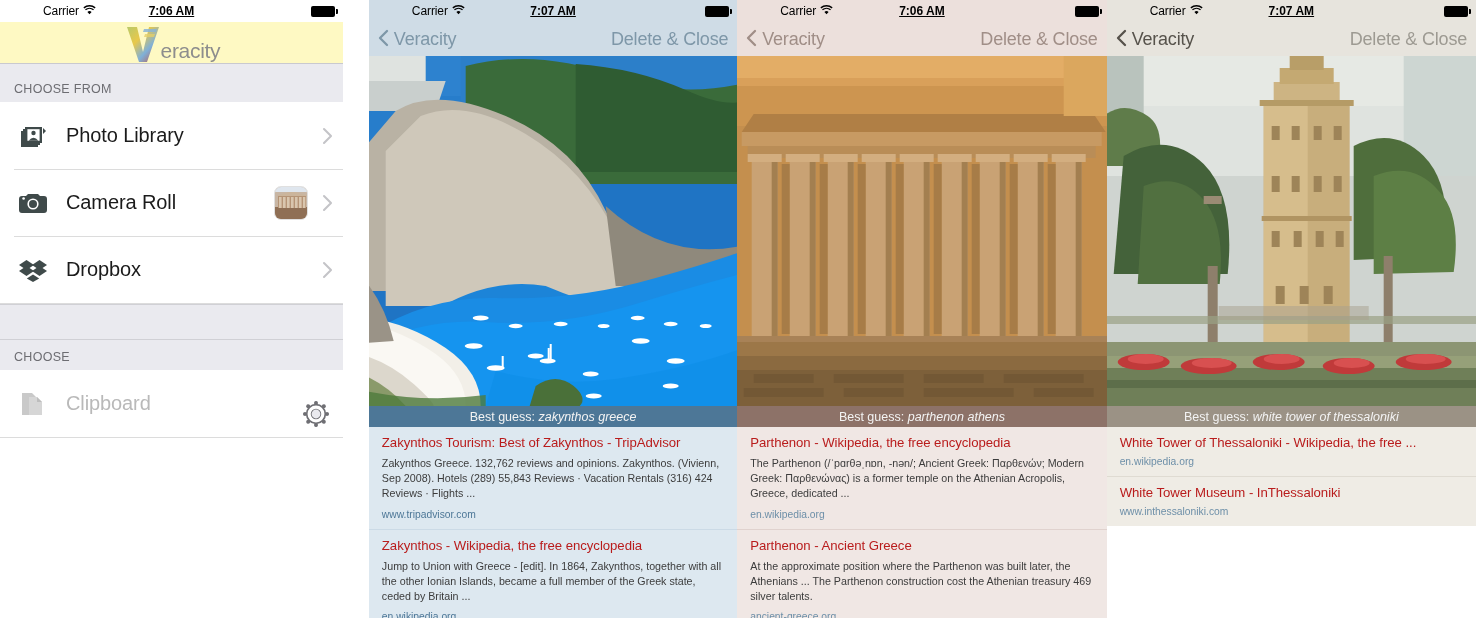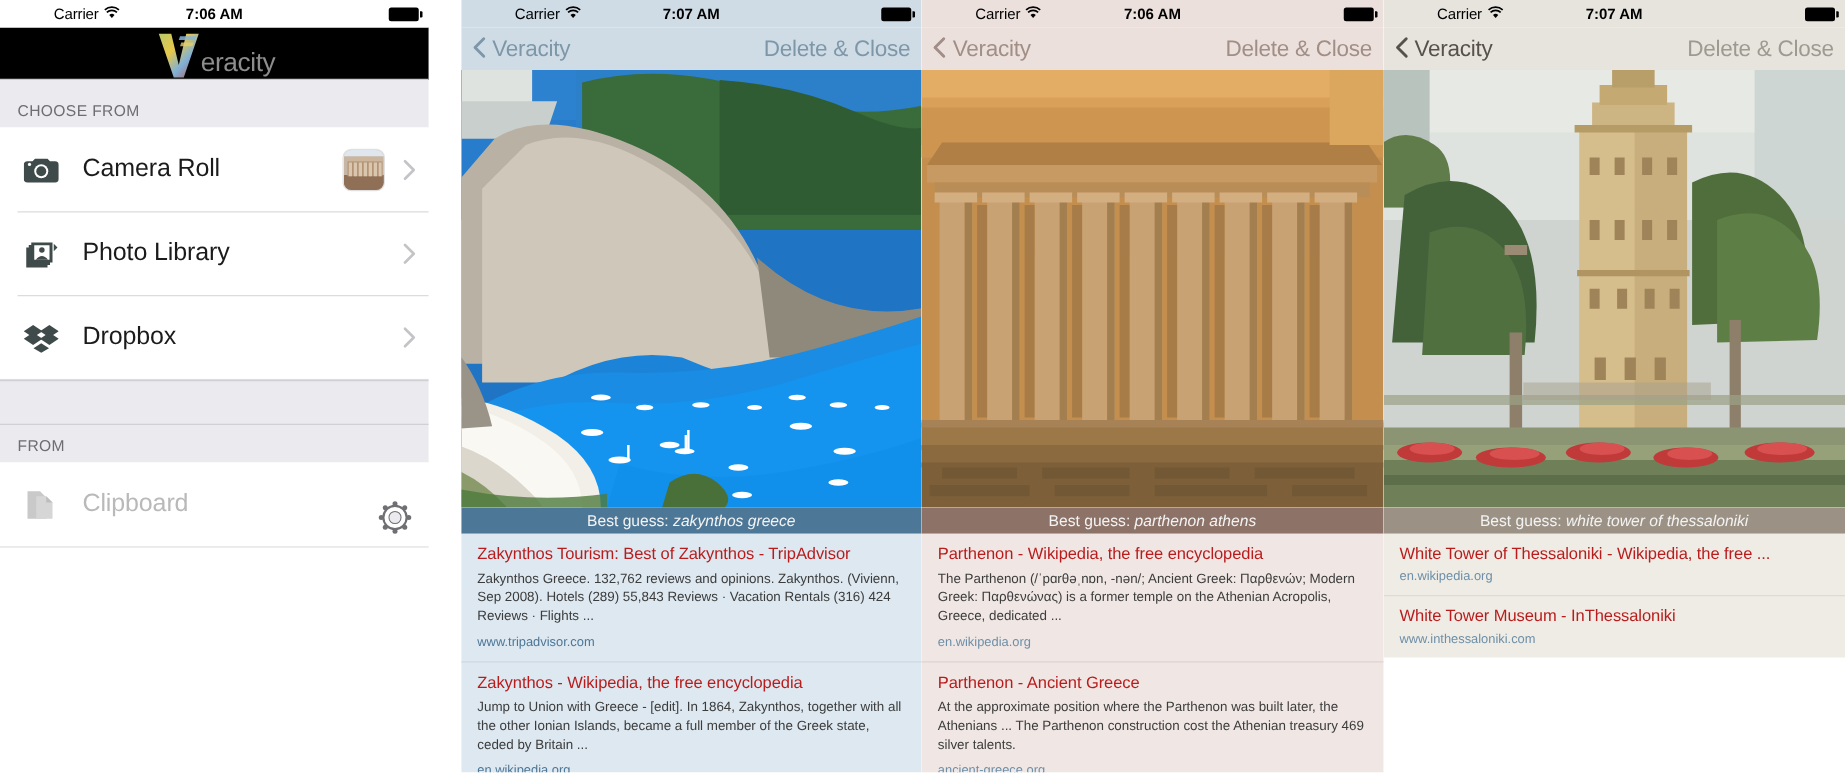--- a/index.html
+++ b/index.html
@@ -19,28 +19,28 @@
 
   
   .statusbar {
     height: 22px; position: relative;
     font-size: 12px; color: #000;
     display: flex; align-items: center;
   }
   .sb-left { position: absolute; left: 6px; display: flex; gap: 4px; margin-left: 37px; }
   .sb-carrier { font-size: 12px; letter-spacing: -0.1px; }
   .sb-wifi { width: 13px; height: 11px; display: block; }
-  .sb-time { width: 100%; text-align: center; font-weight: bold; font-size: 12px; }
+  .sb-time { width: 100%; text-align: center; font-weight: bold; font-size: 12px; text-decoration: underline; }
   .sb-right { position: absolute; right: 5px; display: flex; align-items: center; }
   .batt { width: 24px; height: 11px; background: #000; border-radius: 2px; }
   .batt-tip { width: 2px; height: 5px; background: #000; margin-left: 1px; border-radius: 0 1px 1px 0; }
 
   
   .p1-header {
-    height: 42px; background: #000000;
+    height: 42px; background: #fef9c3;
     display: flex; align-items: center; justify-content: center;
     border-bottom: 1px solid #c9c9cf;
   }
   .logo-wrap { display: flex; align-items: flex-end; }
   .logo-v { display: block; }
   .logo-text { font-size: 21px; color: #8d8d8d; letter-spacing: -0.3px; margin-left: -2px; margin-bottom: 1px; }
 
   .sect-head {
     background: #eaeaef; height: 38px;
     display: flex; align-items: flex-end;
@@ -128,20 +128,38 @@
         </defs>
         <path d="M4 5 H14 L20 30 L26 5 H36 L24 40 H16 Z" fill="url(#g1)"></path>
         <path d="M21 7 H34 L33 10 H20 Z" fill="#8ab4d6" opacity=".85"></path>
         <path d="M22 12 H32 L31 15 H21 Z" fill="#e3d06a" opacity=".8"></path>
       </svg>
       <span class="logo-text">eracity</span>
     </div>
   </div>
 
   <div class="sect-head">CHOOSE FROM</div>
+
+  <div class="cell">
+    <span class="cell-icon">
+      <svg width="28" height="26" viewBox="0 0 28 26">
+          <rect x="2" y="8" width="17" height="16" fill="#3f4a4a"></rect>
+          <rect x="4" y="6" width="17" height="16" fill="#3f4a4a"></rect>
+          <rect x="6" y="4" width="17" height="16" fill="#3f4a4a"></rect>
+          <rect x="8.4" y="6.2" width="12.2" height="11.6" fill="#fff"></rect>
+          <circle cx="14.5" cy="10" r="2.2" fill="#3f4a4a"></circle>
+          <path d="M9.6 17.8q4.9-6 9.8 0z" fill="#3f4a4a"></path>
+          <path d="M24 5l3 3-3 3z" fill="#3f4a4a"></path>
+        </svg>
+    </span>
+    <span class="cell-label">Photo Library</span>
+    <svg class="chev" viewBox="0 0 11 18">
+        <path d="M2 2l7 7-7 7" fill="none" stroke="#c4c4c8" stroke-width="2.1" stroke-linecap="round" stroke-linejoin="round"></path>
+      </svg>
+  </div>
 
   <div class="cell">
     <span class="cell-icon">
       <svg width="28" height="22" viewBox="0 0 28 22">
           <path d="M3 4h4l2-2h10l2 2h4a3 3 0 0 1 3 3v11a3 3 0 0 1-3 3H3a3 3 0 0 1-3-3V7a3 3 0 0 1 3-3z" fill="#3f4a4a" transform="translate(0,0)"></path>
           <circle cx="14" cy="12" r="5.6" fill="#fff"></circle>
           <circle cx="14" cy="12" r="4" fill="#3f4a4a"></circle>
           <circle cx="4.6" cy="6.5" r="1.3" fill="#fff"></circle>
         </svg>
     </span>
@@ -165,56 +183,38 @@
         </svg>
     </span>
     <svg class="chev" viewBox="0 0 11 18">
         <path d="M2 2l7 7-7 7" fill="none" stroke="#c4c4c8" stroke-width="2.1" stroke-linecap="round" stroke-linejoin="round"></path>
       </svg>
   </div>
 
   <div class="cell">
     <span class="cell-icon">
       <svg width="28" height="26" viewBox="0 0 28 26">
-          <rect x="2" y="8" width="17" height="16" fill="#3f4a4a"></rect>
-          <rect x="4" y="6" width="17" height="16" fill="#3f4a4a"></rect>
-          <rect x="6" y="4" width="17" height="16" fill="#3f4a4a"></rect>
-          <rect x="8.4" y="6.2" width="12.2" height="11.6" fill="#fff"></rect>
-          <circle cx="14.5" cy="10" r="2.2" fill="#3f4a4a"></circle>
-          <path d="M9.6 17.8q4.9-6 9.8 0z" fill="#3f4a4a"></path>
-          <path d="M24 5l3 3-3 3z" fill="#3f4a4a"></path>
-        </svg>
-    </span>
-    <span class="cell-label">Photo Library</span>
-    <svg class="chev" viewBox="0 0 11 18">
-        <path d="M2 2l7 7-7 7" fill="none" stroke="#c4c4c8" stroke-width="2.1" stroke-linecap="round" stroke-linejoin="round"></path>
-      </svg>
-  </div>
-
-  <div class="cell">
-    <span class="cell-icon">
-      <svg width="28" height="26" viewBox="0 0 28 26">
           <g fill="#3f4a4a">
             <path d="M7.5 3 0 8l7.5 5L15 8z"></path>
             <path d="M22.5 3 15 8l7.5 5L30 8z" transform="translate(-2,0)"></path>
             <path d="M7.5 18 0 13l7.5-5L15 13z" transform="translate(0,1)"></path>
             <path d="M20.5 19 13 14l7.5-5L28 14z"></path>
             <path d="M14 19.5l-6.2 4 6.2 3.6 6.2-3.6z" transform="translate(0,-2)"></path>
           </g>
         </svg>
     </span>
     <span class="cell-label">Dropbox</span>
     <svg class="chev" viewBox="0 0 11 18">
         <path d="M2 2l7 7-7 7" fill="none" stroke="#c4c4c8" stroke-width="2.1" stroke-linecap="round" stroke-linejoin="round"></path>
       </svg>
   </div>
   <div class="cell-bottom-line"></div>
 
   <div class="spacer-block"></div>
-  <div class="sect-head" style="height:30px">FROM</div>
+  <div class="sect-head" style="height:30px">CHOOSE</div>
 
   <div class="cell">
     <span class="cell-icon">
       <svg width="28" height="28" viewBox="0 0 28 28">
           <path d="M3 3h10l5 5v17H3z" fill="#c9c9c9"></path>
           <path d="M10 7h8l5 5v13h-13z" fill="#d6d6d6"></path>
           <path d="M18 7l5 5h-5z" fill="#bdbdbd"></path>
         </svg>
     </span>
     <span class="cell-label dim">Clipboard</span>

